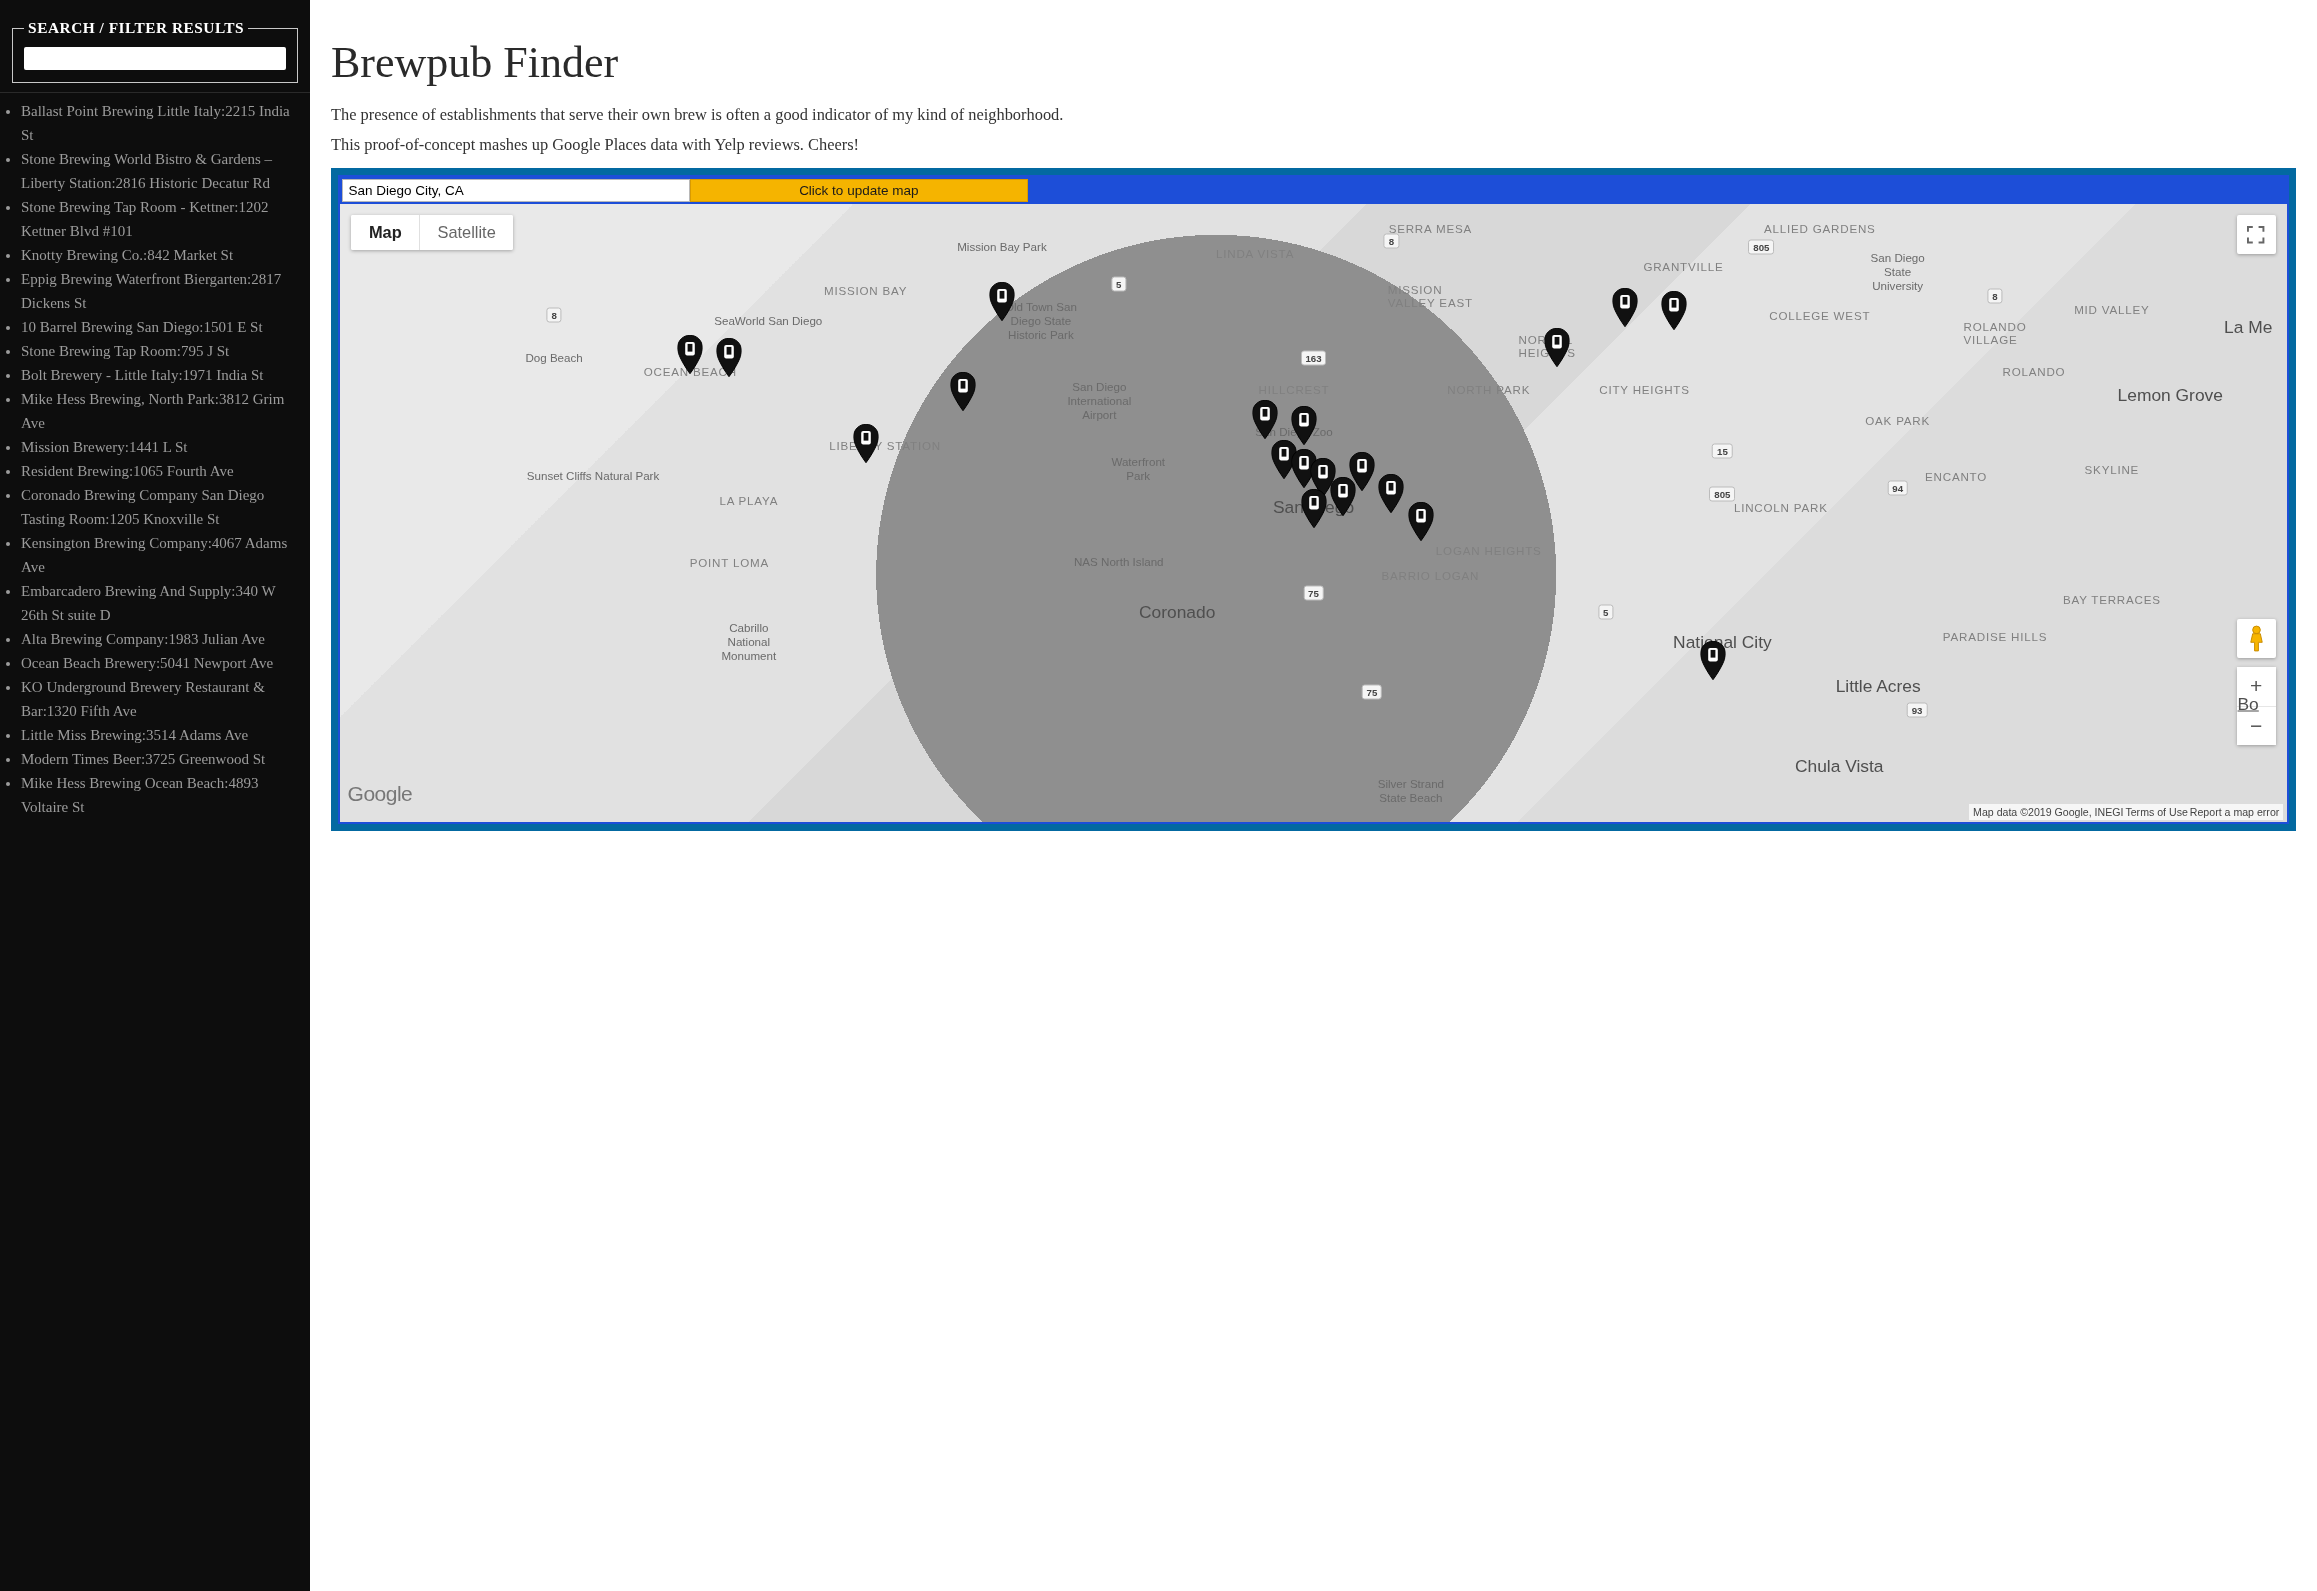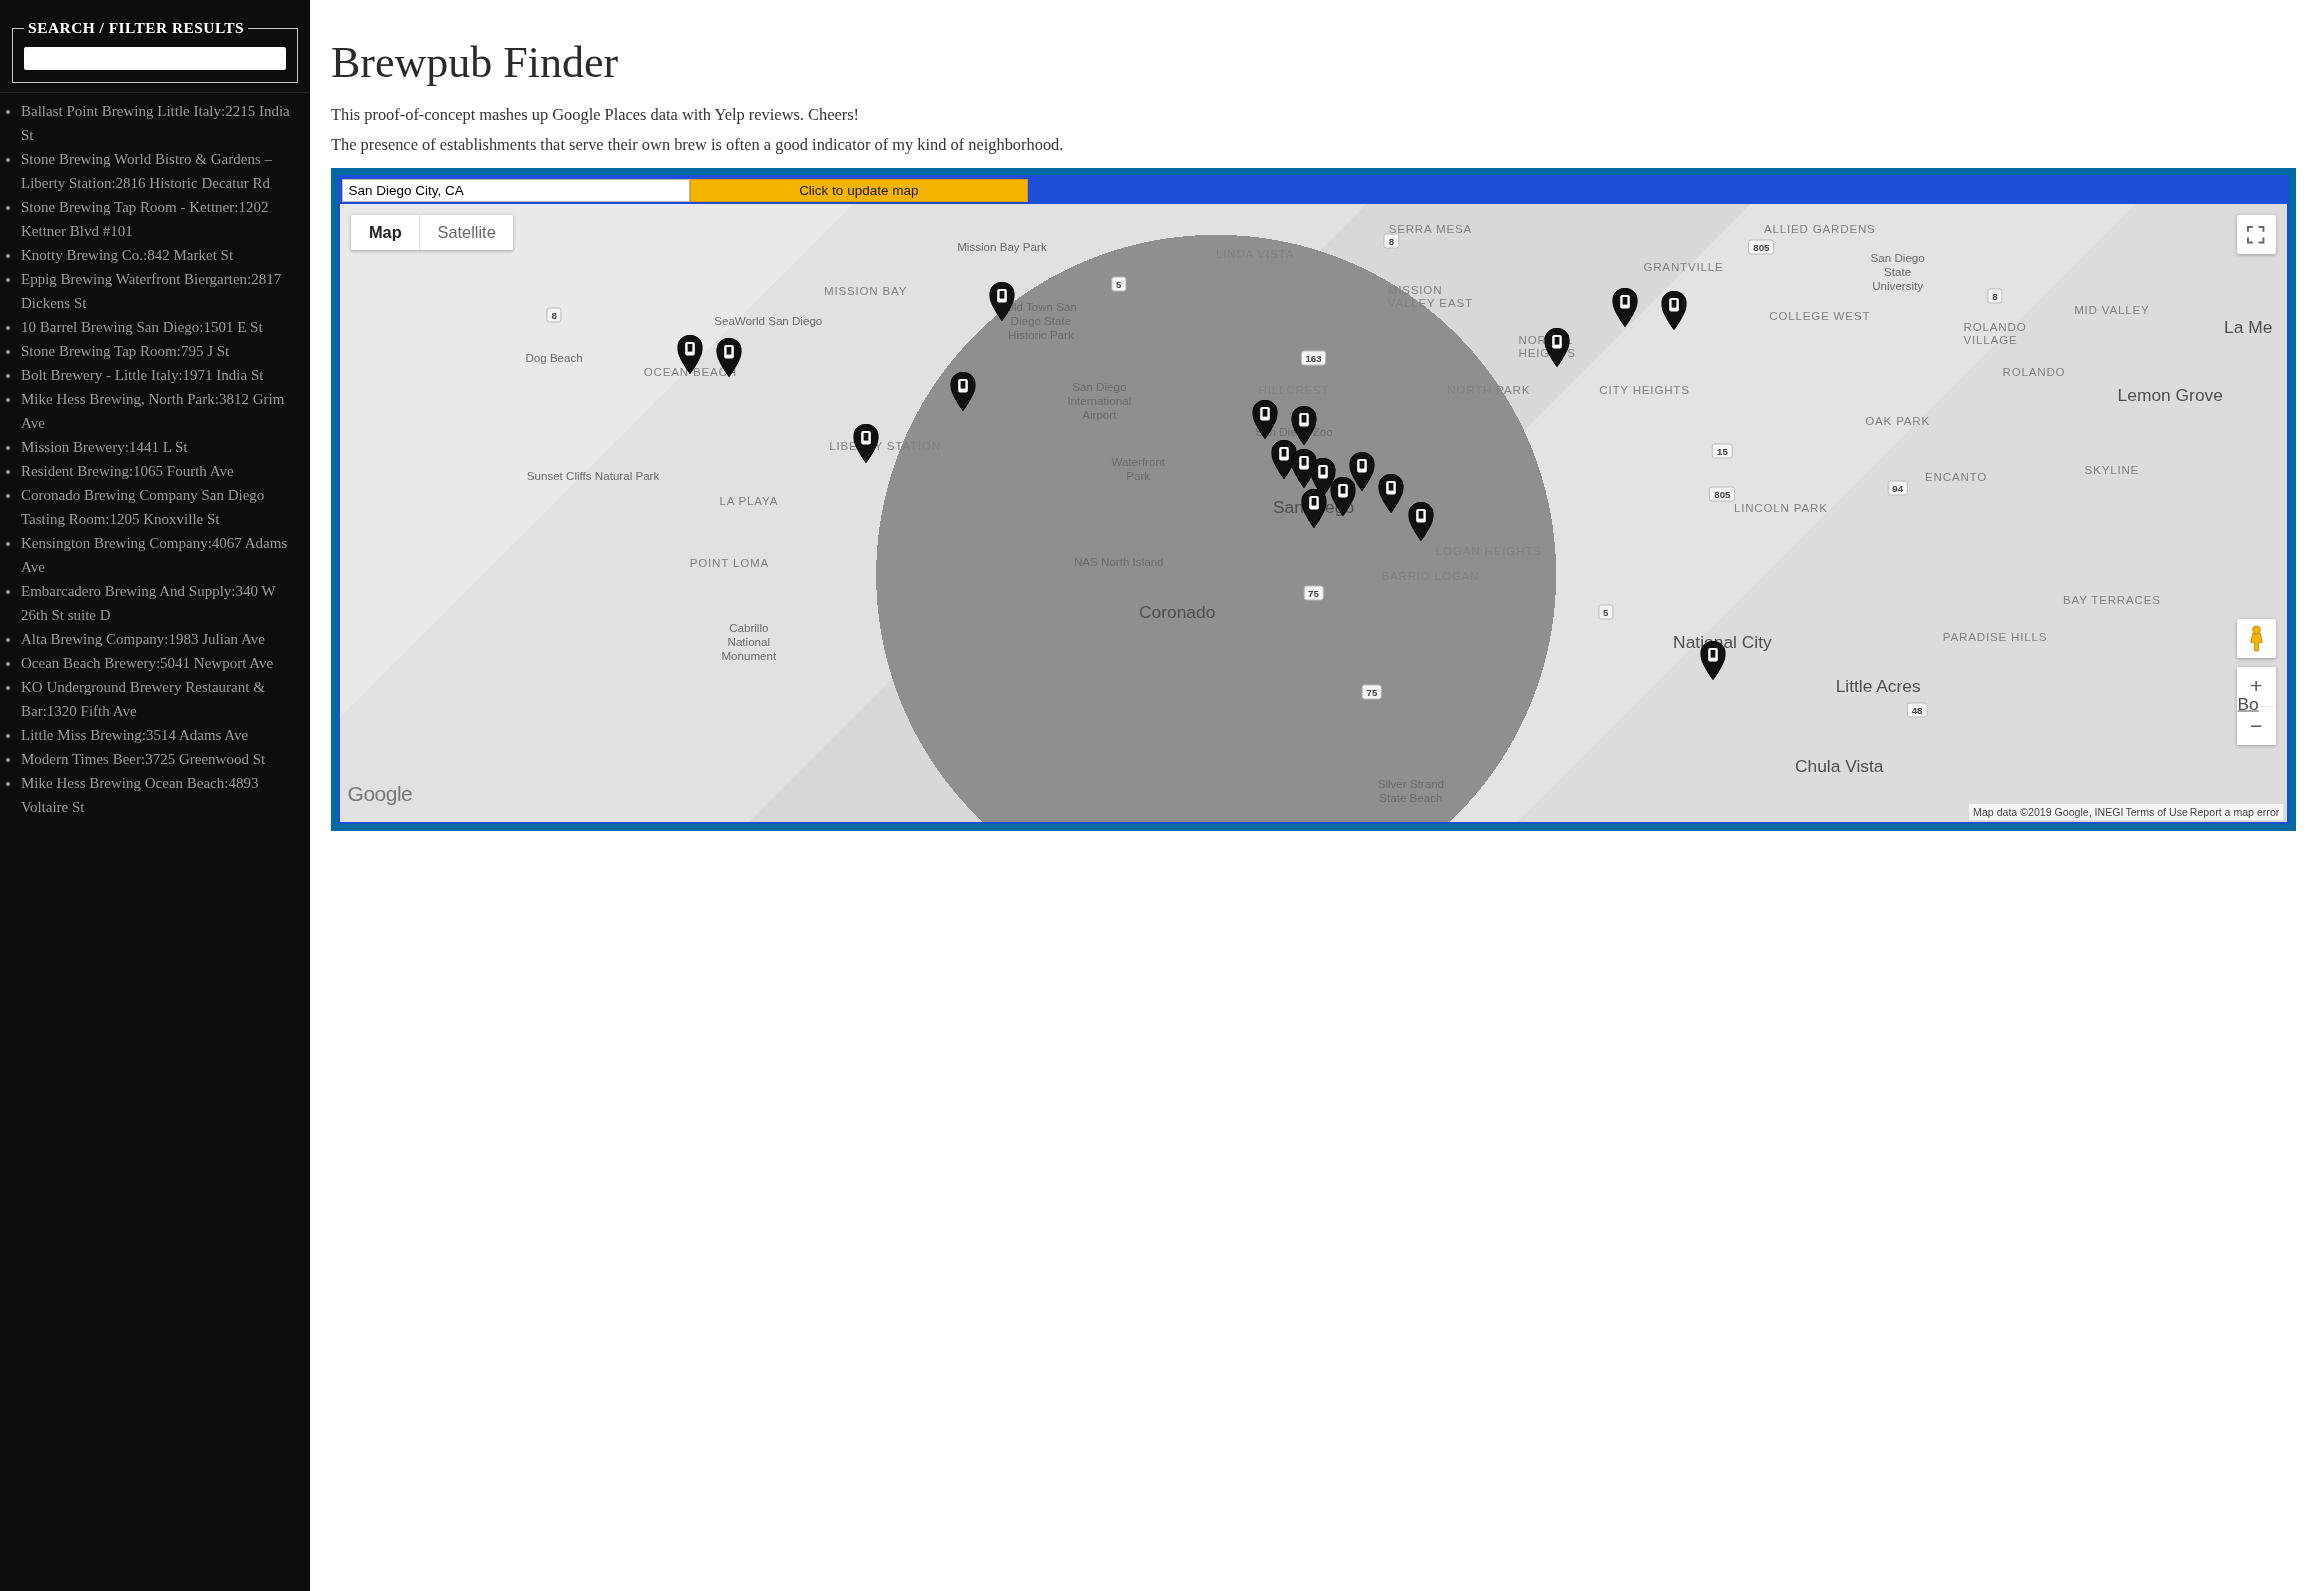--- a/index.html
+++ b/index.html
@@ -301,22 +301,22 @@
       <li>Ocean Beach Brewery:5041 Newport Ave</li>
       <li>KO Underground Brewery Restaurant &amp; Bar:1320 Fifth Ave</li>
       <li>Little Miss Brewing:3514 Adams Ave</li>
       <li>Modern Times Beer:3725 Greenwood St</li>
       <li>Mike Hess Brewing Ocean Beach:4893 Voltaire St</li>
     </ul>
 </aside>
 
 <main class="main">
   <h1>Brewpub Finder</h1>
+  <p>The presence of establishments that serve their own brew is often a good indicator of my kind of neighborhood.</p>
   <p>This proof-of-concept mashes up Google Places data with Yelp reviews. Cheers!</p>
-  <p>The presence of establishments that serve their own brew is often a good indicator of my kind of neighborhood.</p>
 
   <div class="map-panel">
     <div class="map-toolbar">
       <input class="location" type="text" value="San Diego City, CA" style="">
       <button class="update">Click to update map</button>
       <div class="spacer"></div>
     </div>
 
     <div class="map" id="map">
 
@@ -402,21 +402,21 @@
         <div class="route-shield" style="left: 85%; top: 15%;">8</div>
         <div class="route-shield" style="left: 71%; top: 40%;">15</div>
         <div class="route-shield" style="left: 73%; top: 7%;">805</div>
         <div class="route-shield" style="left: 71%; top: 47%;">805</div>
         <div class="route-shield" style="left: 50%; top: 25%;">163</div>
         <div class="route-shield" style="left: 80%; top: 46%;">94</div>
         <div class="route-shield" style="left: 40%; top: 13%;">5</div>
         <div class="route-shield" style="left: 65%; top: 66%;">5</div>
         <div class="route-shield" style="left: 50%; top: 63%;">75</div>
         <div class="route-shield" style="left: 53%; top: 79%;">75</div>
-        <div class="route-shield" style="left: 81%; top: 82%;">48</div>
+        <div class="route-shield" style="left: 81%; top: 82%;">93</div>
         <div class="marker" style="left: 34%; top: 19%;">
     <svg viewBox="0 0 26 40">
       <path d="M13 0 C5.8 0 0 5.8 0 13 c0 9.7 13 27 13 27 s13-17.3 13-27 C26 5.8 20.2 0 13 0 z" fill="#111" stroke="#000"></path>
       <rect x="8" y="7" width="10" height="14" rx="2" fill="#fff"></rect>
       <rect x="10.5" y="9" width="5" height="8" fill="#111"></rect>
     </svg>
   </div>
         <div class="marker" style="left: 18%; top: 27.5%;">
     <svg viewBox="0 0 26 40">
       <path d="M13 0 C5.8 0 0 5.8 0 13 c0 9.7 13 27 13 27 s13-17.3 13-27 C26 5.8 20.2 0 13 0 z" fill="#111" stroke="#000"></path>

